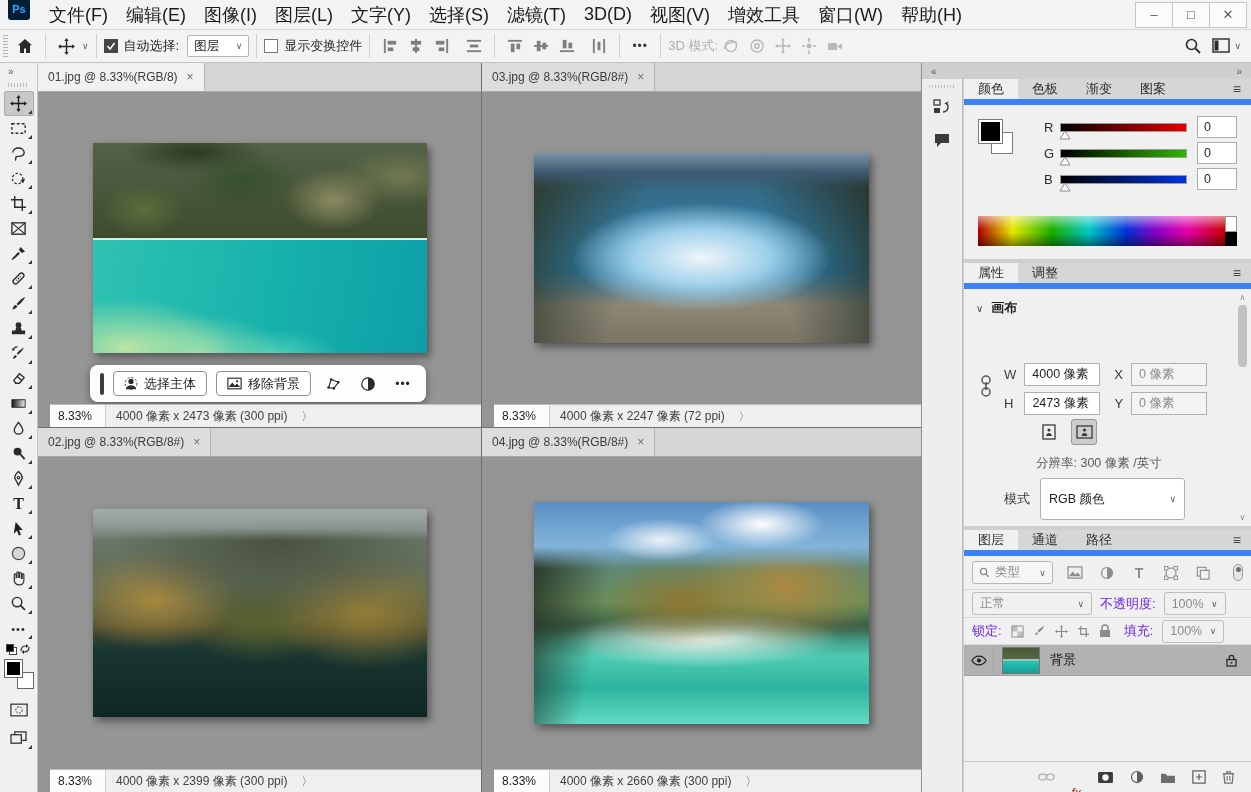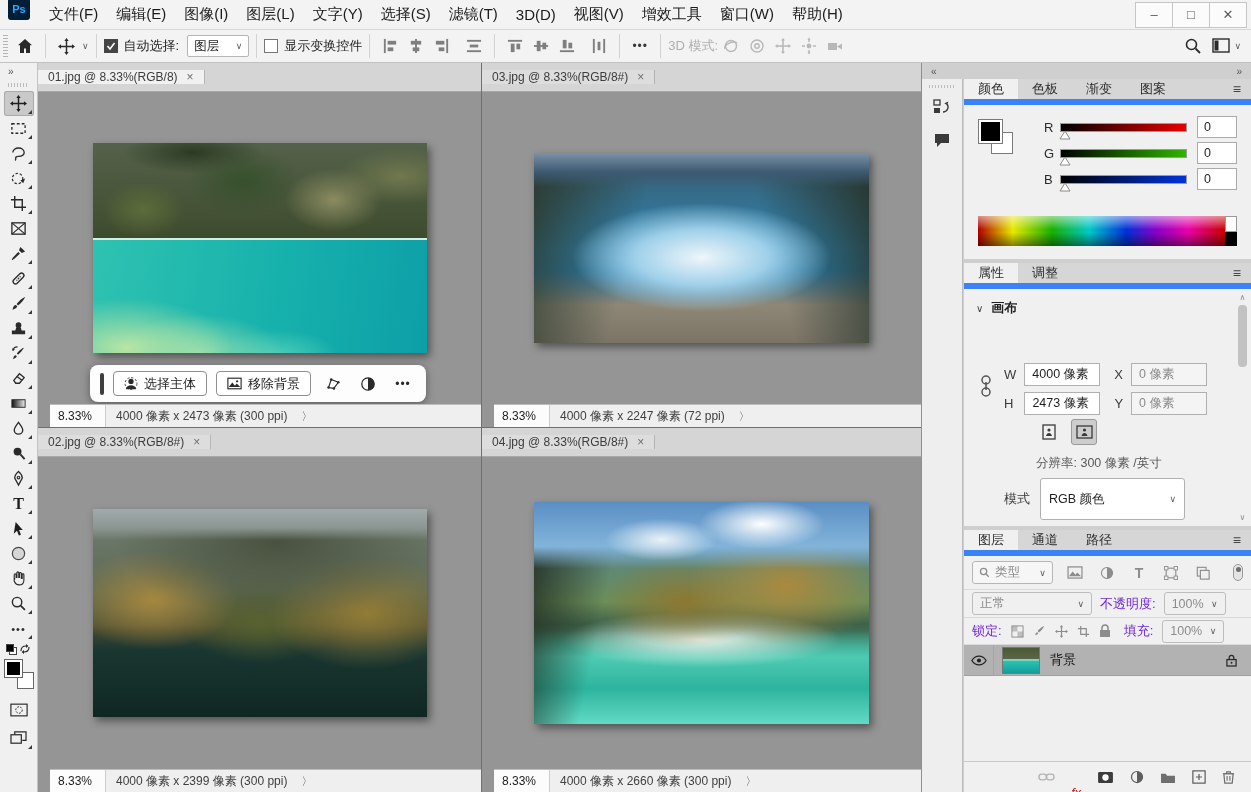--- a/index.html
+++ b/index.html
@@ -5,21 +5,21 @@
   * { margin:0; padding:0; box-sizing:border-box; }
   html,body { width:1251px; height:792px; overflow:hidden; }
   body { font-family:"Liberation Sans", sans-serif; color:#1e1e1e; background:#cfcfcf; position:relative; font-size:13px; }
   .abs { position:absolute; }
   .row { display:flex; align-items:center; }
   svg { display:block; }
 
   
   .titlebar { position:absolute; left:0; top:0; width:1251px; height:30px; background:#f3f3f3; border-bottom:1px solid #d8d8d8; display:flex; align-items:center; }
   .pslogo { width:22px; height:22px; margin:0 10px 12px 8px; background:#001e36; color:#31a8ff; border-radius:3px; font-size:11px; font-weight:bold; display:flex; align-items:center; justify-content:center; }
-  .menu { padding:0 9px; height:30px; display:flex; align-items:center; font-size:15px; color:#1b1b1b; cursor:default; }
+  .menu { padding:0 9px; height:30px; display:flex; align-items:center; font-size:18px; color:#1b1b1b; cursor:default; }
   .winbtns { margin-left:auto; display:flex; height:26px; margin-right:4px; }
   .winbtn { width:38px; height:26px; border:1px solid #c6c6c6; background:#fbfbfb; color:#5a5a5a; display:flex; align-items:center; justify-content:center; font-size:13px; margin-left:-1px; }
 
   
   .optionsbar { position:absolute; left:0; top:30px; width:1251px; height:33px; background:#f3f3f3; border-bottom:1px solid #c2c2c2; display:flex; align-items:center; }
   .grip-v { width:5px; height:22px; margin:0 4px 0 3px; background:repeating-linear-gradient(0deg,#b5b5b5 0 1px,transparent 1px 3px); }
   .ob-sep { width:1px; height:24px; background:#d2d2d2; margin:0 7px; }
   .ob-ic { width:26px; height:26px; display:flex; align-items:center; justify-content:center; }
   .chev { font-size:9px; color:#5c5c5c; margin-left:3px; }
   .cb { width:14px; height:14px; border:1px solid #767676; background:#fff; margin-right:6px; display:flex; align-items:center; justify-content:center; }
@@ -39,21 +39,21 @@
   .fgbg .fg { position:absolute; left:0; top:0; width:19px; height:19px; background:#000; border:1px solid #666; box-shadow:inset 0 0 0 2px #fff; }
   .fgbg .bg { position:absolute; right:0; bottom:0; width:17px; height:17px; background:#fff; border:1px solid #666; }
 
   
   .docarea { position:absolute; left:38px; top:63px; width:883px; height:729px; background:#6f6f6f; }
   .pane { position:absolute; background:#959595; }
   .pane.tl { left:0; top:0; width:443px; height:364px; }
   .pane.tr { left:444px; top:0; width:439px; height:364px; }
   .pane.bl { left:0; top:365px; width:443px; height:364px; }
   .pane.br { left:444px; top:365px; width:439px; height:364px; }
-  .dtabs { height:29px; background:#d5d5d5; border-bottom:1px solid #a8a8a8; display:flex;align-items:center; }
+  .dtabs { height:29px; background:#d5d5d5; border-bottom:1px solid #a8a8a8; display:flex; }
   .dtab { display:flex; align-items:center; padding:0 10px; font-size:12px; color:#3c3c3c; background:#dddddd; border-right:1px solid #b4b4b4; }
   .dtab .x { margin-left:9px; color:#707070; font-size:12px; }
   .dtab.active { background:#f1f1f1; }
   .dcanvas { position:absolute; left:0; right:0; top:29px; bottom:23px; display:flex; align-items:center; justify-content:center; }
   .photo { box-shadow:3px 4px 8px rgba(0,0,0,.45); position:relative; }
   .dstatus { position:absolute; left:12px; right:0; bottom:0; height:23px; background:#efefef; border-top:1px solid #bdbdbd; display:flex; align-items:center; font-size:12px; color:#3f3f3f; }
   .zoombox { width:56px; height:100%; background:#fcfcfc; border-right:1px solid #cccccc; display:flex; align-items:center; padding-left:8px; color:#1c1c1c; }
   .dims { margin-left:10px; }
   .schev { margin-left:14px; color:#555; font-size:11px; }
 

